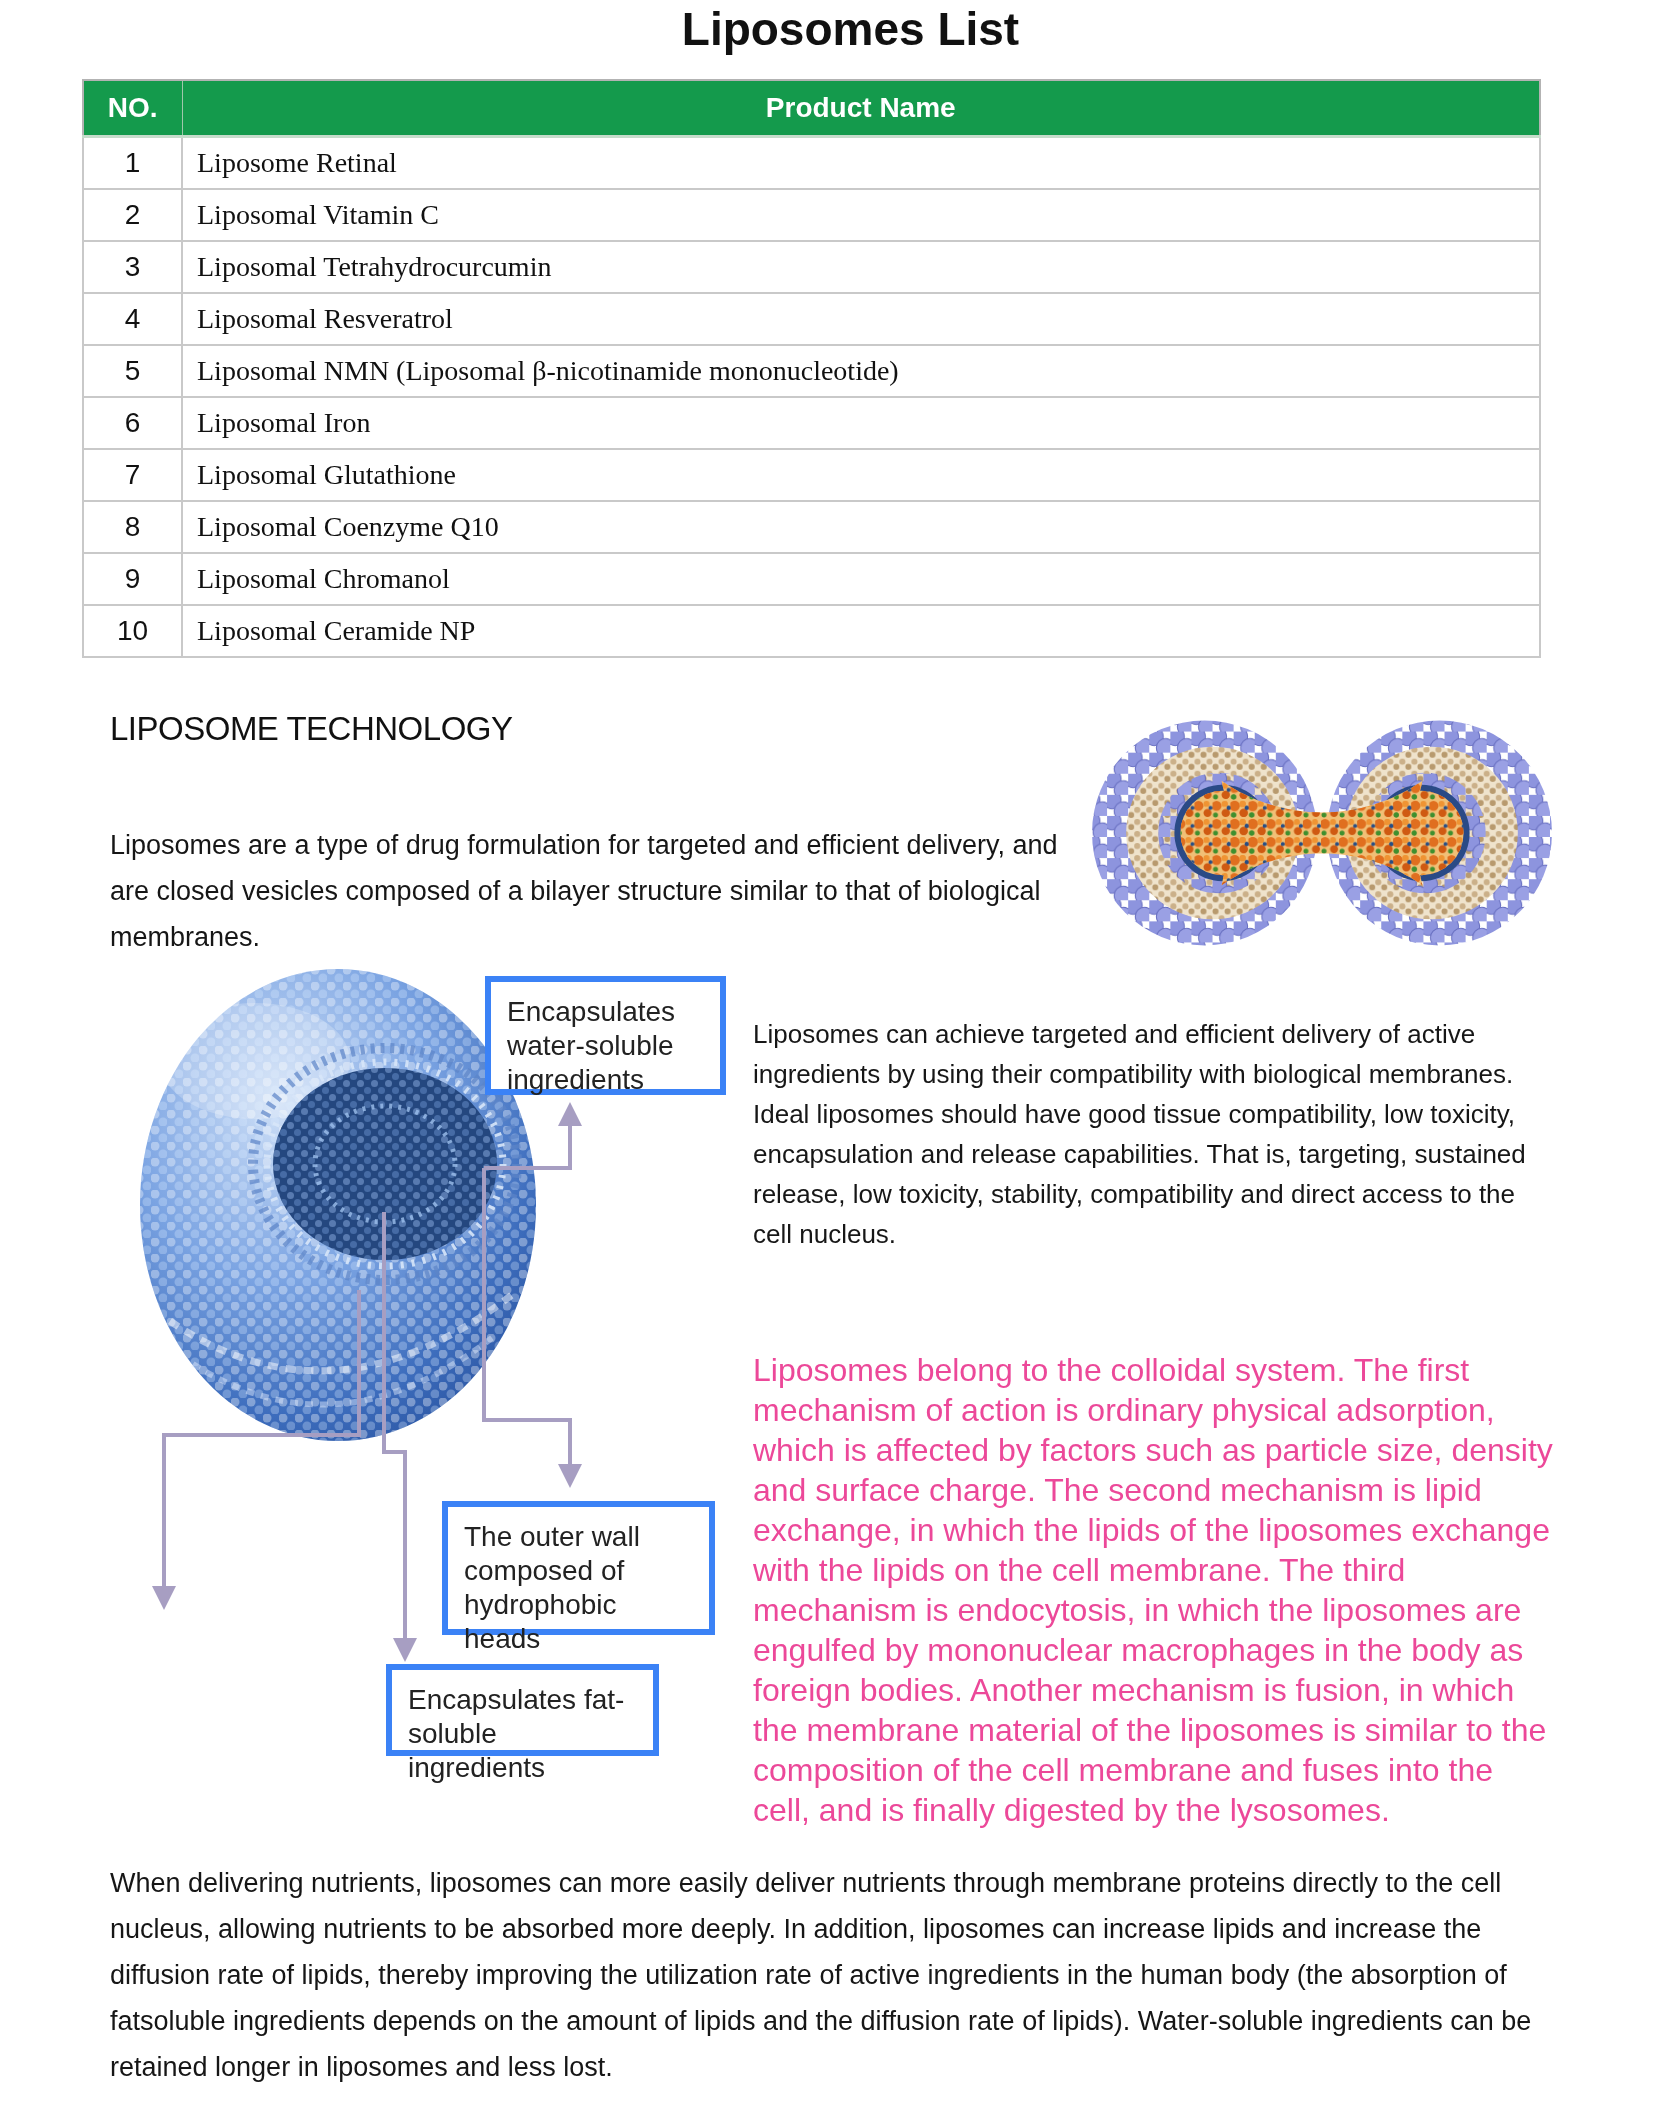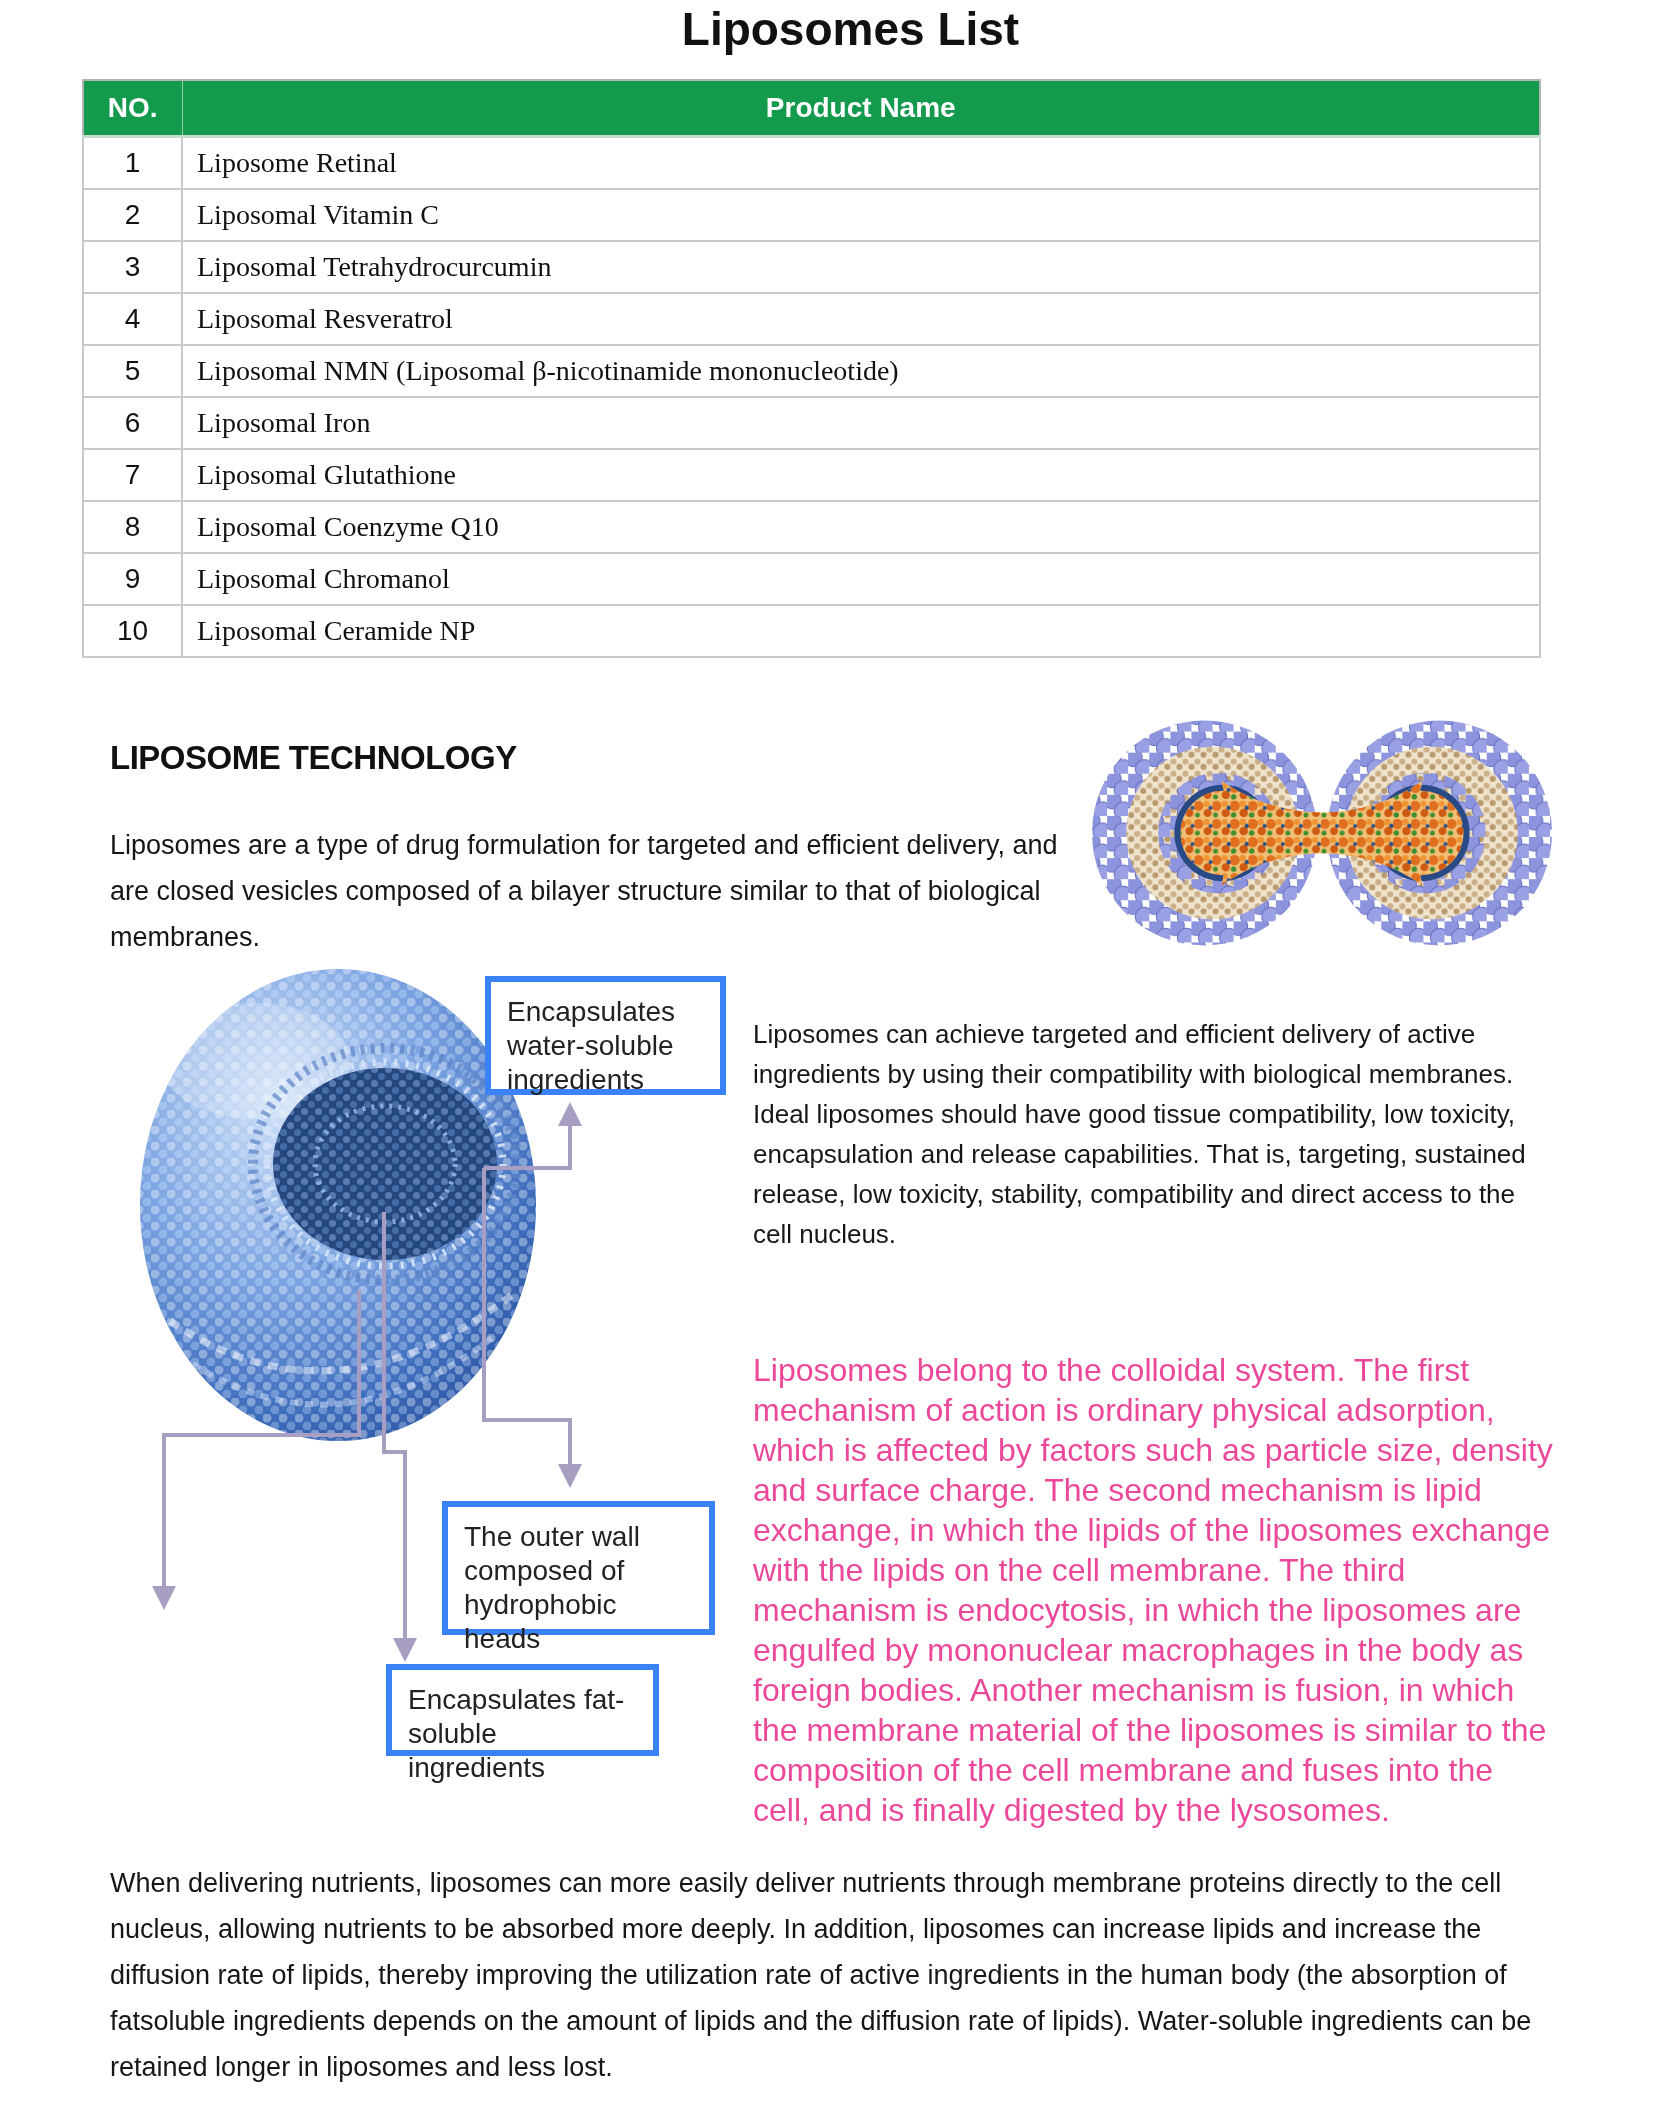--- a/index.html
+++ b/index.html
@@ -14,22 +14,22 @@
   .ptable{position:absolute;left:82px;top:79px;width:1459px;border-collapse:collapse;
           border:2px solid #b3b3b3;background:#fff;}
   .ptable th{background:#149a4c;color:#ffffff;font-size:28px;font-weight:bold;
              height:52px;border:1px solid #9fc7ab;border-bottom:3px solid #c6dccb;}
   .ptable td{font-size:28px;color:#111;height:48px;border:2px solid #c9c9c9;
              background:#fff;vertical-align:middle;}
   .ptable .colno{width:95px;text-align:center;}
   .ptable td.name{padding-left:14px;text-align:left;font-family:Liberation Serif, serif;}
 
   
-  .sec-heading{position:absolute;left:110px;top:710px;font-size:33px;font-weight:bold;
-               color:#111;letter-spacing:-0.5px;margin-top:29px;}
+  .sec-heading{position:absolute;left:110px;top:710px;font-size:33px;font-weight:normal;
+               color:#111;letter-spacing:-0.5px;}
   .intro{position:absolute;left:110px;top:795px;width:958px;font-size:27px;
          line-height:46px;color:#161616;}
   .rp1{position:absolute;left:753px;top:988px;width:797px;font-size:26px;
        line-height:40px;color:#161616;}
   .rp2{position:absolute;left:753px;top:1318px;width:800px;font-size:32px;
        line-height:40px;color:#ec4899;}
   .closing{position:absolute;left:110px;top:1833px;width:1440px;font-size:27px;
            line-height:46px;color:#161616;}
 
   

